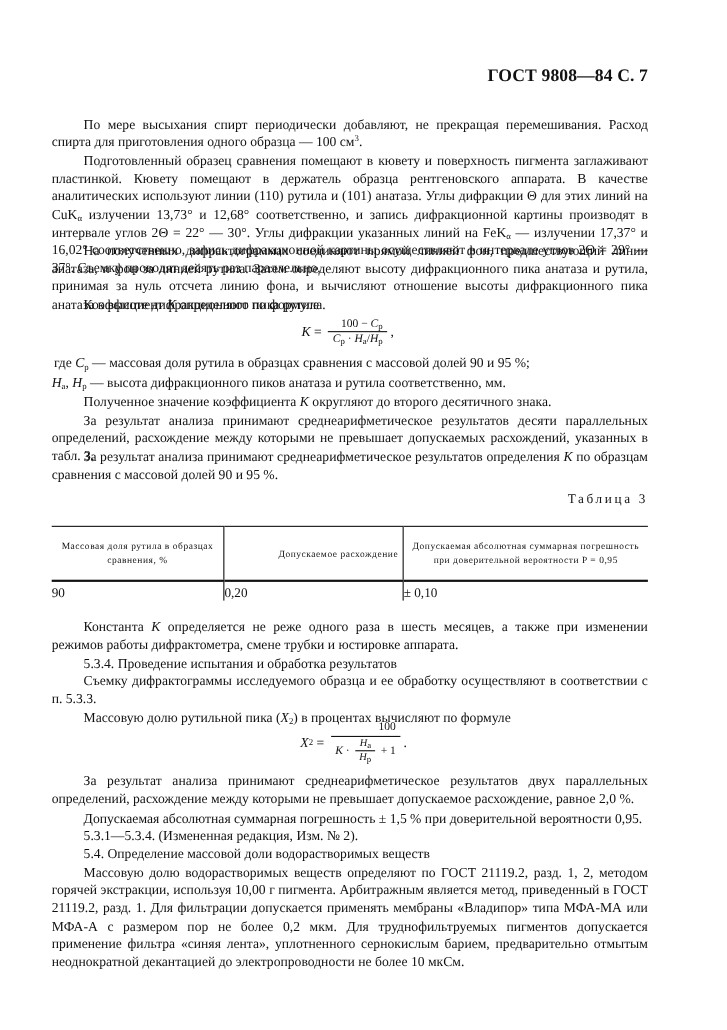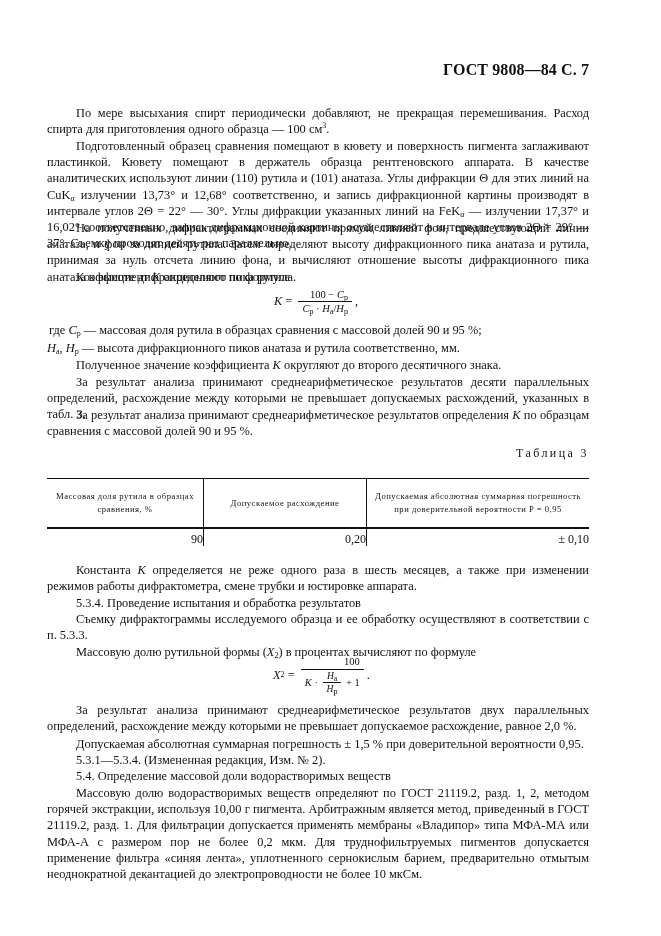--- a/index.html
+++ b/index.html
@@ -32,21 +32,21 @@
   }
   table.t3 {
     position: absolute; left: 47px; top: 478px; width: 542px;
     border-collapse: collapse; font-size: 10.5px;
   }
   table.t3 th {
     font-weight: normal; font-size: 8.6px; letter-spacing: 0.5px; line-height: 13px;
     height: 48px; border-top: 1px solid #111; border-bottom: 2px solid #111;
     text-align: center; vertical-align: middle; padding: 0 4px;
   }
-  table.t3 td { text-align: right; font-size: 12px; line-height: 14px; padding: 0; margin-top: 44px; }
+  table.t3 td { text-align: left; font-size: 12px; line-height: 14px; padding: 0; margin-top: 44px; }
   table.t3 th + th, table.t3 td + td { border-left: 1px solid #111; }
   table.t3 tr.first td { padding-top: 3px; }
   table.t3 tr.last td { padding-bottom: 4px; }
 </style>
 </head>
 <body>
 
 <div class="header">ГОСТ 9808—84 С. 7</div>
 
 <div class="page">
@@ -97,21 +97,21 @@
     <p class="p ind"><span>За результат анализа принимают среднеарифметическое результатов определения </span><i>K</i><span> по образцам сравнения с массовой долей 90 и 95 %.</span></p>
   </div>
 </div>
 
 <div class="tbl-caption">Таблица 3</div>
 
 <table class="t3">
   <thead>
     <tr>
       <th style="width:148px;">Массовая доля рутила в образцах сравнения, %</th>
-      <th style="width:154px;">Допускаемое расхождение</th>
+      <th style="width:154px;text-align:right;">Допускаемое расхождение</th>
       <th>Допускаемая абсолютная суммарная погрешность при доверительной вероятности P = 0,95</th>
     </tr>
   </thead>
   <tbody>
     <tr class="first">
       <td>90</td>
       <td>0,20</td>
       <td>± 0,10</td>
     </tr>
   </tbody>
@@ -125,21 +125,21 @@
 
   <div class="abs" style="top:595px;">
     <p class="p ind">5.3.4. Проведение испытания и обработка результатов</p>
   </div>
 
   <div class="abs" style="top:611px;">
     <p class="p ind">Съемку дифрактограммы исследуемого образца и ее обработку осуществляют в соответствии с п. 5.3.3.</p>
   </div>
 
   <div class="abs" style="top:644px;">
-    <p class="p ind"><span>Массовую долю рутильной формы (</span><i>X</i><sub>2</sub><span>) в процентах вычисляют по формуле</span></p>
+    <p class="p ind"><span>Массовую долю рутильной пика (</span><i>X</i><sub>2</sub><span>) в процентах вычисляют по формуле</span></p>
   </div>
 </div>
 
 <div class="formula" style="left:273px; top:656px;">
   <i>X</i>
     <sub>2</sub>
     <span style="white-space:pre"> = </span>
   <span class="frac">
     <span class="num" style="padding-bottom:2px;">100</span>
     <span class="den" style="display:flex; align-items:center;">

